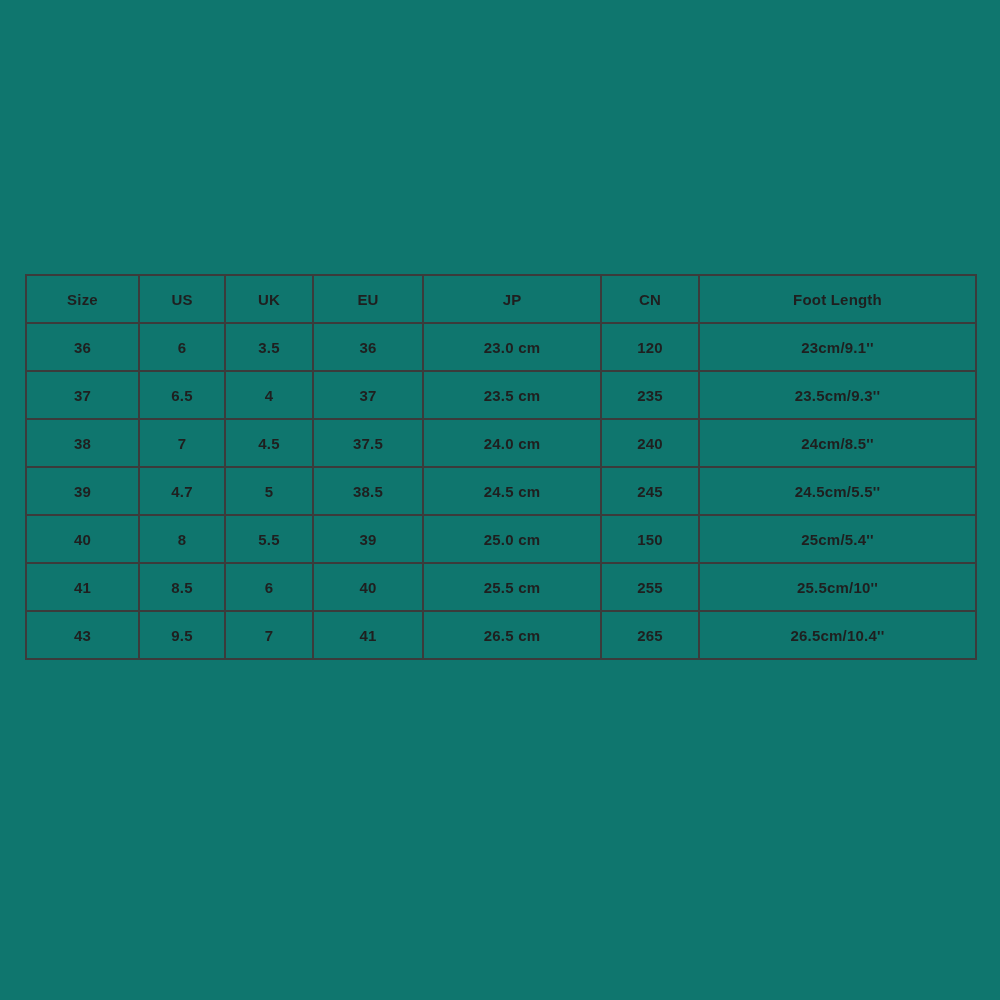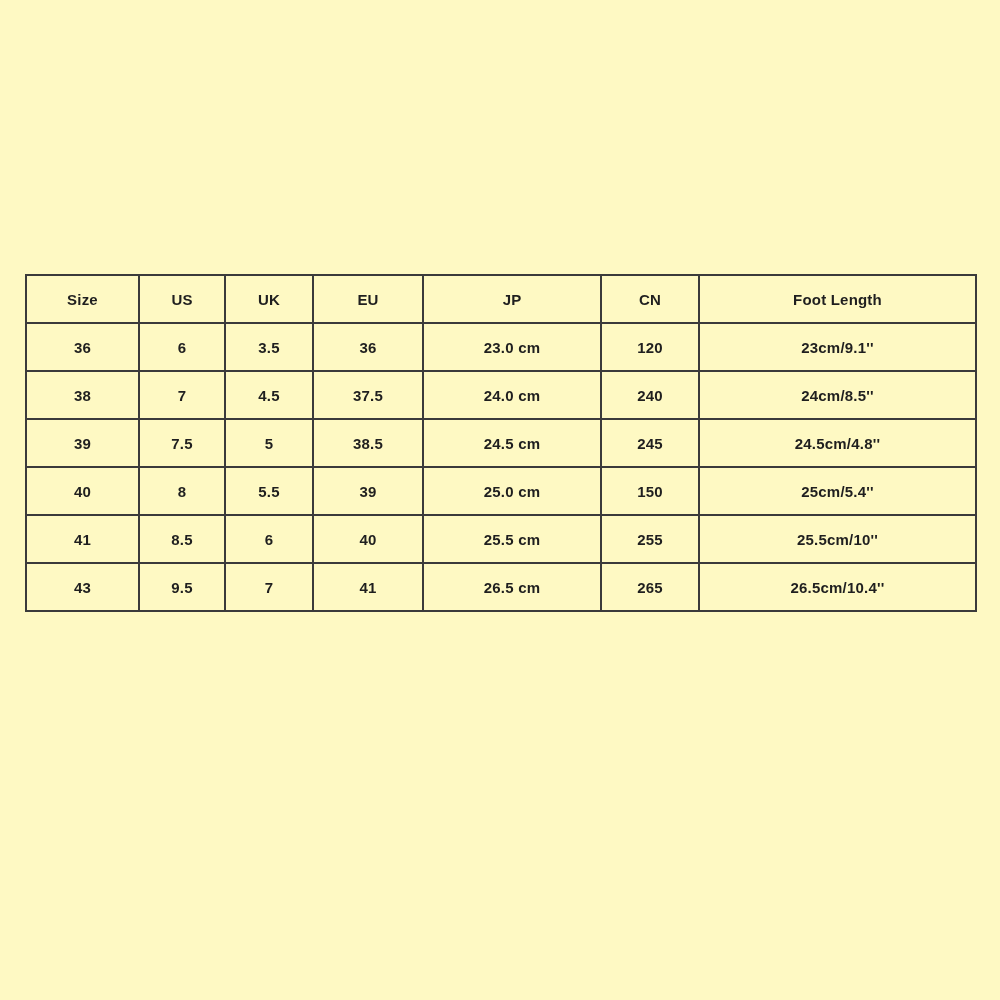--- a/index.html
+++ b/index.html
@@ -4,21 +4,21 @@
 <style>
   html, body {
     margin: 0;
     padding: 0;
     background: #ffffff;
   }
   .page {
     position: relative;
     width: 1000px;
     height: 1000px;
-    background: #fef9c3;
+    background: #0f766e;
     font-family: "Liberation Sans", sans-serif;
     overflow: hidden;
   }
   table.size-chart {
     position: absolute;
     left: 25px;
     top: 274px;
     width: 950px;
     border-collapse: collapse;
     table-layout: fixed;
@@ -74,36 +74,45 @@
       <tr>
         <td>36</td>
         <td>6</td>
         <td>3.5</td>
         <td>36</td>
         <td>23.0 cm</td>
         <td>120</td>
         <td>23cm/9.1''</td>
       </tr>
       <tr>
+        <td>37</td>
+        <td>6.5</td>
+        <td>4</td>
+        <td>37</td>
+        <td>23.5 cm</td>
+        <td>235</td>
+        <td>23.5cm/9.3''</td>
+      </tr>
+      <tr>
         <td>38</td>
         <td>7</td>
         <td>4.5</td>
         <td>37.5</td>
         <td>24.0 cm</td>
         <td>240</td>
         <td>24cm/8.5''</td>
       </tr>
       <tr>
         <td>39</td>
-        <td>7.5</td>
+        <td>4.7</td>
         <td>5</td>
         <td>38.5</td>
         <td>24.5 cm</td>
         <td>245</td>
-        <td>24.5cm/4.8''</td>
+        <td>24.5cm/5.5''</td>
       </tr>
       <tr>
         <td>40</td>
         <td>8</td>
         <td>5.5</td>
         <td>39</td>
         <td>25.0 cm</td>
         <td>150</td>
         <td>25cm/5.4''</td>
       </tr>

